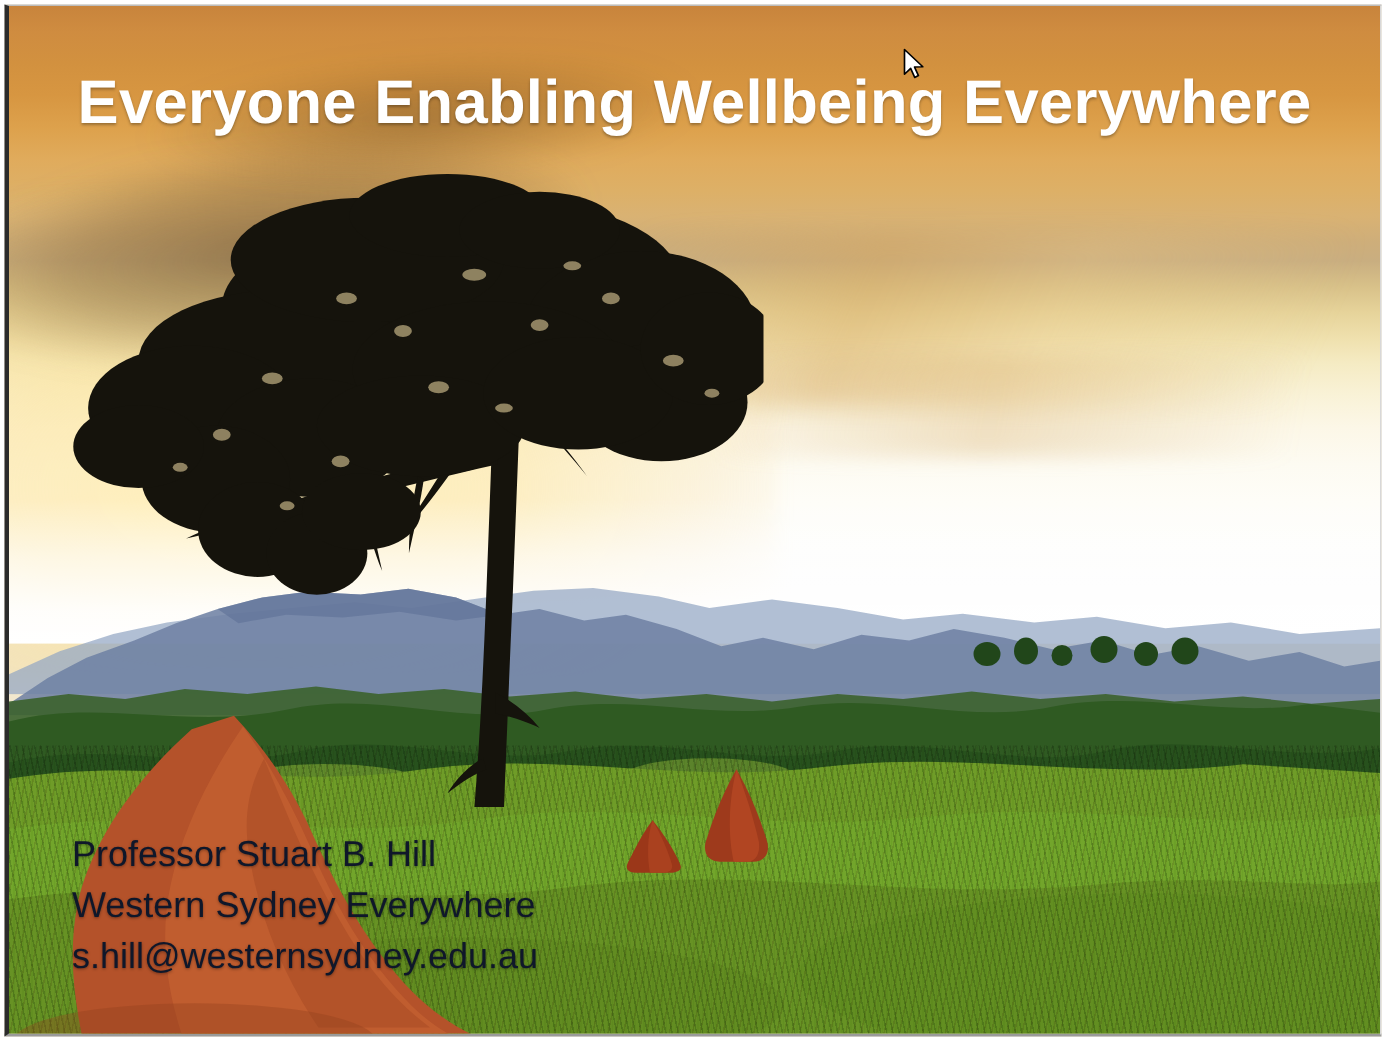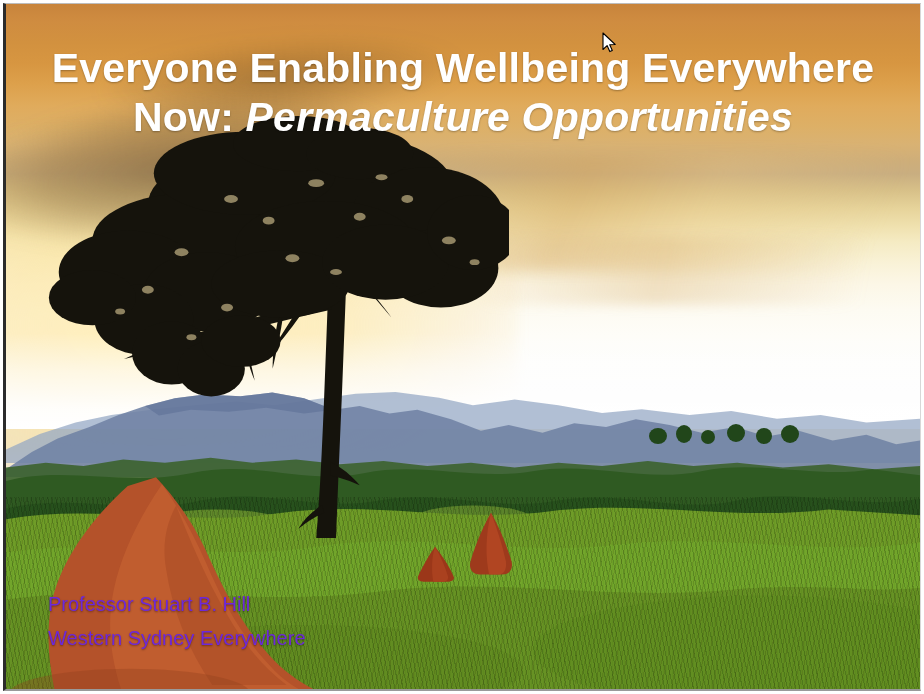--- a/index.html
+++ b/index.html
@@ -220,22 +220,22 @@
     text-shadow: 0 1px 2px rgba(0,0,0,0.30);
     white-space: nowrap;
   }
   #title-block .line2 { display: block; }
   .em-italic { font-style: italic; }
 
   #credit-block {
     position: absolute;
     left: 42px;
     bottom: 34px;
-    color: #6d28d9;
-    font-size: 20px;
+    color: #0f172a;
+    font-size: 24px;
     font-weight: normal;
     line-height: 34px;
     text-shadow: 0 1px 2px rgba(0,0,0,0.38);
     white-space: nowrap;
   }
   #credit-block div { display: block; }
 
   
   #cursor {
     position: absolute;
@@ -428,26 +428,26 @@
           <ellipse cx="118" cy="18" rx="8" ry="8"></ellipse>
           <ellipse cx="144" cy="16" rx="9" ry="9"></ellipse>
         </g>
       </svg>
     </div>
 
   </div>
 
   <div id="title-block">
     <span class="line1">Everyone Enabling Wellbeing Everywhere</span>
-    <span class="line2"><span>Now: </span><span class="em-italic">Permaculture Opportunities</span></span>
   </div>
 
   <div id="credit-block">
     <div>Professor Stuart B. Hill</div>
     <div>Western Sydney Everywhere</div>
+    <div>s.hill@westernsydney.edu.au</div>
   </div>
 
 </div>
 
 <div id="cursor" style="left: 602px; top: 32px;">
   <svg viewBox="0 0 16 24" width="16" height="24">
     <path d="M1,1 L1,17.5 L5.1,13.6 L7.8,19.6 L10.3,18.4 L7.7,12.7 L13.2,12.5 Z" fill="#ffffff" stroke="#000000" stroke-width="1.1" stroke-linejoin="round"></path>
   </svg>
 </div>
 

